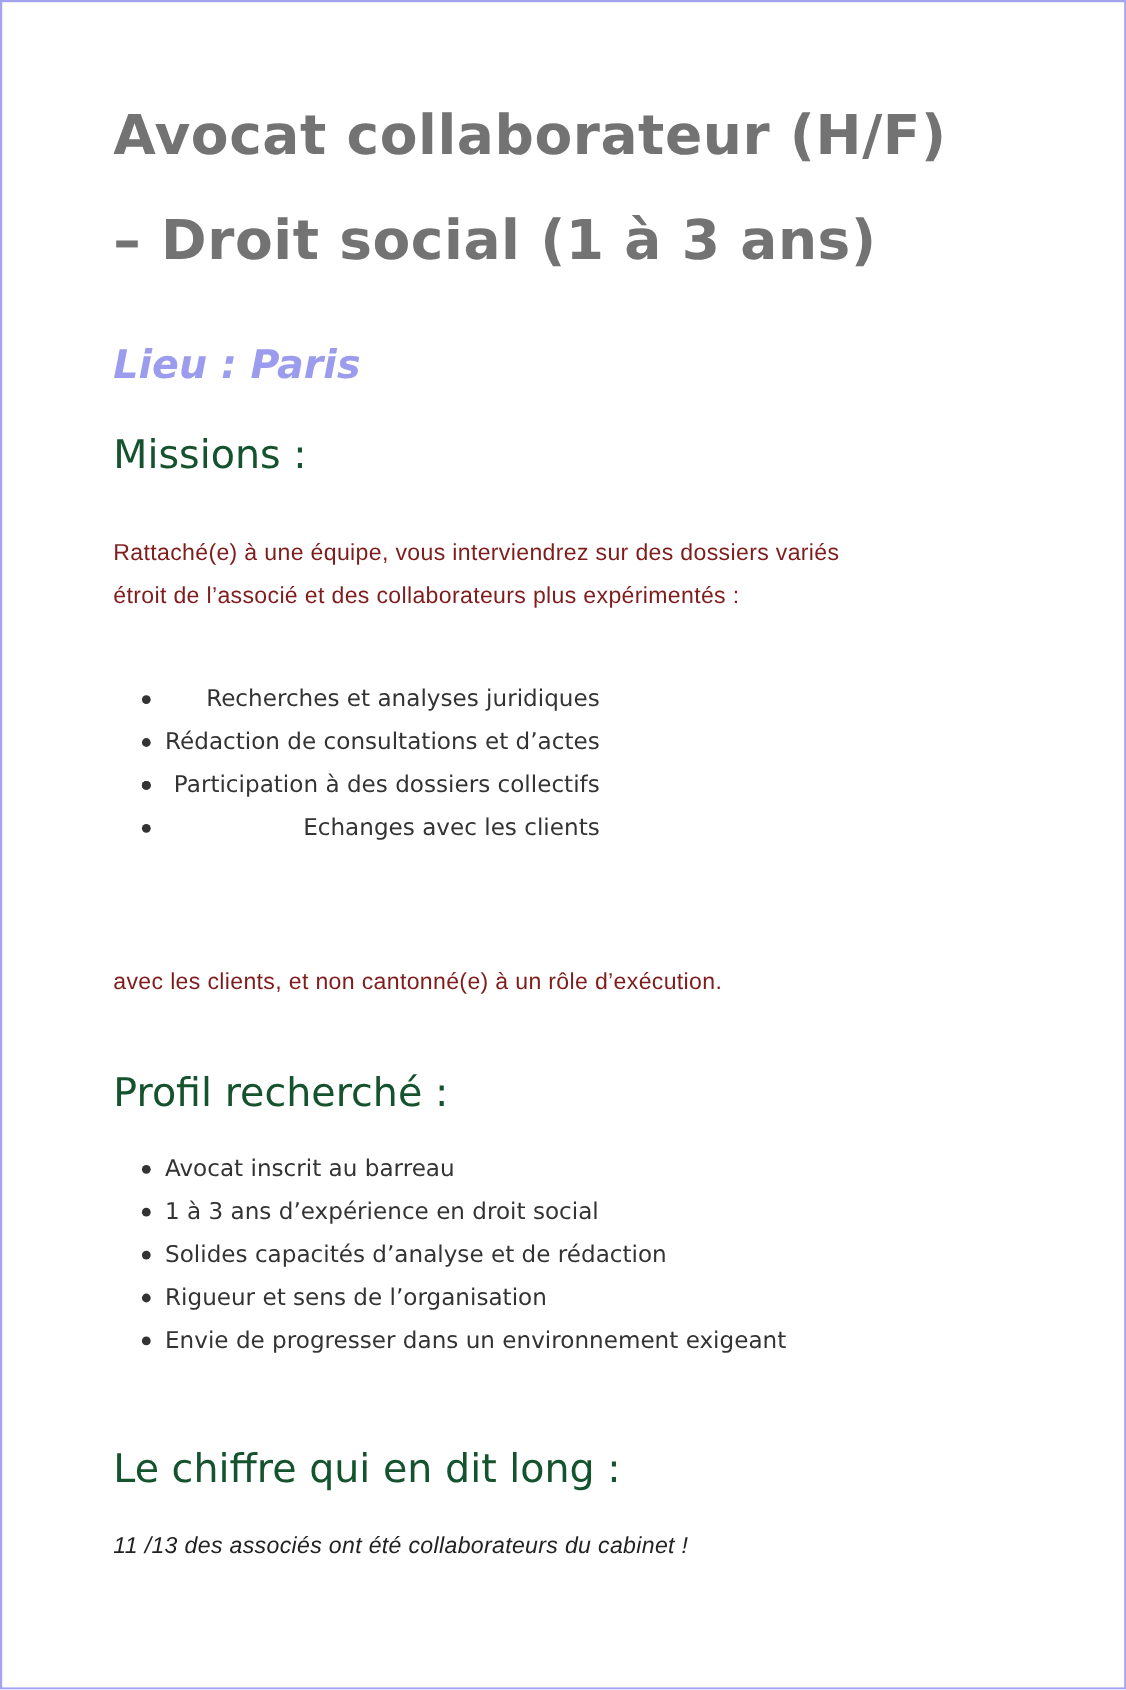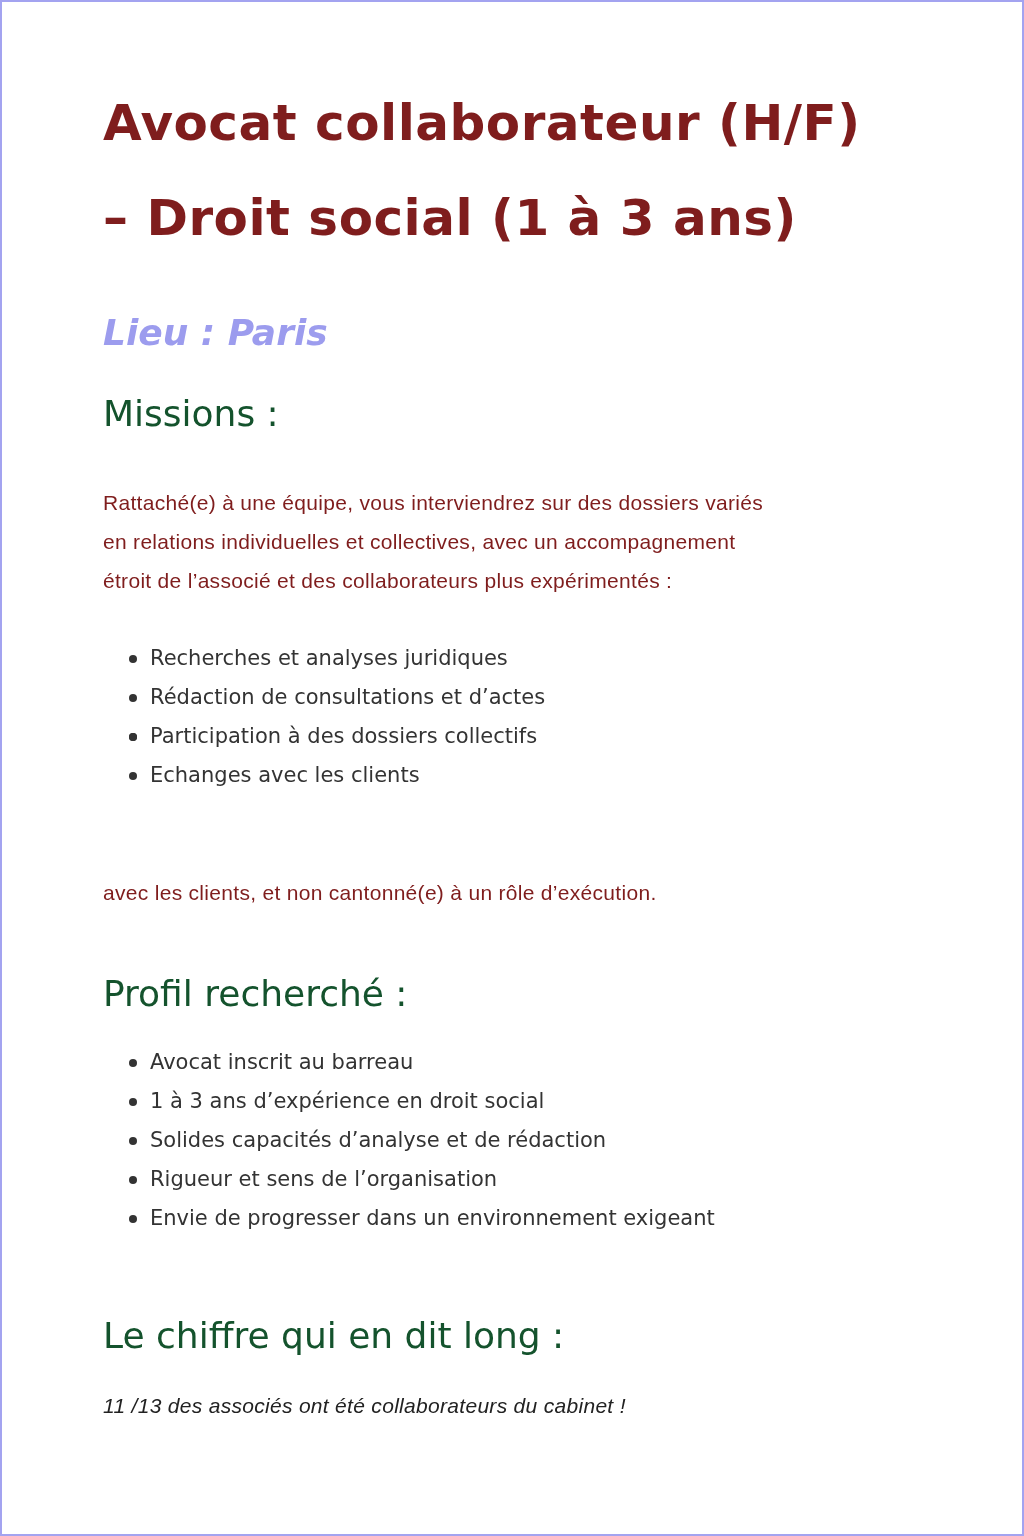--- a/index.html
+++ b/index.html
@@ -7,21 +7,21 @@
       width: 1024px; height: 1536px; background: #ffffff;
       font-family: "DejaVu Sans", sans-serif; position: relative; overflow: hidden;
     }
     .frame {
       position: absolute; left: 0; top: 0; width: 1024px; height: 1536px;
       box-sizing: border-box; border: 2px solid #a3a3f0;
     }
     .content { position: absolute; left: 103px; top: 0; width: 840px; }
     .title {
       position: absolute; left: 0; top: 76px; margin: 0;
-      font-size: 50px; font-weight: bold; color: #7f1d1d;
+      font-size: 50px; font-weight: bold; color: #737373;
       line-height: 95px; letter-spacing: 0.5px; white-space: nowrap;
     }
     .title span { display: block; }
     .location {
       position: absolute; left: 0; top: 312px; margin: 0;
       font-size: 36px; font-weight: bold; color: #9c9cee; white-space: nowrap; font-style: italic;
     }
     .h2 {
       position: absolute; left: 0; margin: 0;
       font-size: 36px; font-weight: normal; color: #14532d; white-space: nowrap;
@@ -59,25 +59,24 @@
     <span>Avocat collaborateur (H/F)</span>
     <span>– Droit social (1 à 3 ans)</span>
   </h1>
 
   <h2 class="location">Lieu : Paris</h2>
 
   <h2 class="h2" style="top:393px;">Missions :</h2>
 
   <p class="para" style="top:483px;">
     <span>Rattaché(e) à une équipe, vous interviendrez sur des dossiers variés</span>
-    <span>en relations individuelles et collectives, avec un accompagnement</span>
     <span>étroit de l’associé et des collaborateurs plus expérimentés :</span>
   </p>
 
-  <ul class="list" style="top:639px;">
+  <ul class="list" style="top:616px;text-align:right;">
     <li><i class="bullet"></i><span>Recherches et analyses juridiques</span></li>
     <li><i class="bullet"></i><span>Rédaction de consultations et d’actes</span></li>
     <li><i class="bullet"></i></li>
     <li><i class="bullet"></i><span>Participation à des dossiers collectifs</span></li>
     <li><i class="bullet"></i><span>Echanges avec les clients</span></li>
   </ul>
 
   <p class="para" style="top:873px;">
     <span>avec les clients, et non cantonné(e) à un rôle d’exécution.</span>
   </p>

